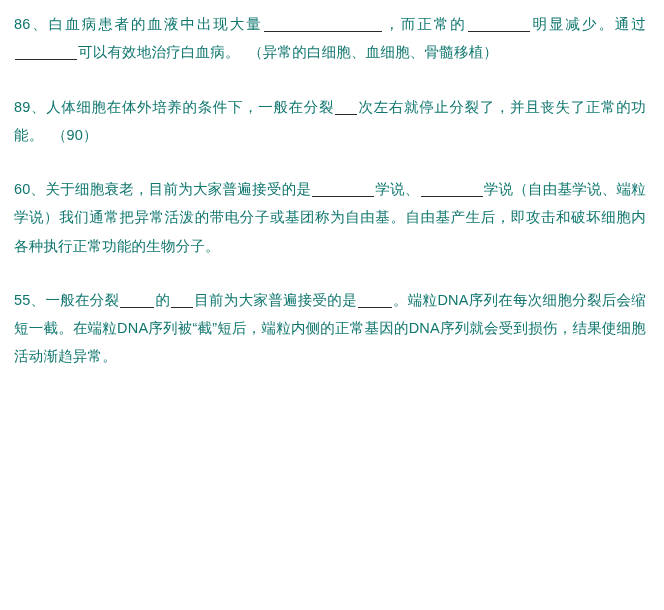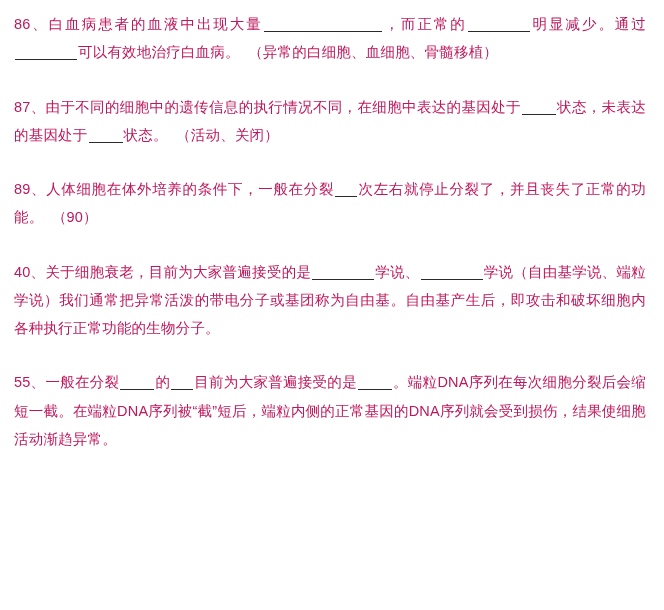--- a/index.html
+++ b/index.html
@@ -19,21 +19,21 @@
     width: 664px;
     height: 610px;
     padding: 10px 18px 0 14px;
   }
   .qblock {
     margin: 0 0 26px 0;
     font-size: 14.5px;
     line-height: 1.95;
     text-align: justify;
     letter-spacing: 0.2px;
-    color: #be185d;
+    color: #0f766e;
   }
   .qblock:last-child {
     margin-bottom: 0;
   }
   .blank-long {
     display: inline-block;
     border-bottom: 1px solid #2a2a2a;
     width: 118px;
     vertical-align: -3px;
     margin: 0 1px;
@@ -66,30 +66,27 @@
 </style>
 </head>
 <body>
 
 <div class="page">
 
   <p class="qblock">
     <span>86、</span><span>白血病患者的血液中出现大量</span><span class="blank-long"></span><span>，而正常的</span><span class="blank-med"></span><span>明显减少。通过</span><span class="blank-med"></span><span>可以有效地治疗白血病。</span>&nbsp;&nbsp;<span>（异常的白细胞、血细胞、骨髓移植）</span>
   </p>
 
-  <p class="qblock">
-    <span>87、</span><span>由于不同的细胞中的遗传信息的执行情况不同，在细胞中表达的基因处于</span><span class="blank-short"></span><span>状态，未表达的基因处于</span><span class="blank-short"></span><span>状态。</span>&nbsp;&nbsp;<span>（活动、关闭）</span>
-  </p>
 
 
   <p class="qblock">
     <span>89、</span><span>人体细胞在体外培养的条件下，一般在分裂</span><span class="blank-xs"></span><span>次左右就停止分裂了，并且丧失了正常的功能。</span>&nbsp;&nbsp;<span>（90）</span>
   </p>
 
   <p class="qblock">
-    <span>40、</span><span>关于细胞衰老，目前为大家普遍接受的是</span><span class="blank-med"></span><span>学说、</span><span class="blank-med"></span><span>学说（自由基学说、端粒学说）我们通常把异常活泼的带电分子或基团称为自由基。自由基产生后，即攻击和破坏细胞内各种执行正常功能的生物分子。</span>
+    <span>60、</span><span>关于细胞衰老，目前为大家普遍接受的是</span><span class="blank-med"></span><span>学说、</span><span class="blank-med"></span><span>学说（自由基学说、端粒学说）我们通常把异常活泼的带电分子或基团称为自由基。自由基产生后，即攻击和破坏细胞内各种执行正常功能的生物分子。</span>
   </p>
 
   <p class="qblock">
     <span>55、</span><span>一般在分裂</span><span class="blank-short"></span><span>的</span><span class="blank-xs"></span><span>目前为大家普遍接受的是</span><span class="blank-short"></span><span>。端粒DNA序列在每次细胞分裂后会缩短一截。在端粒DNA序列被“截”短后，端粒内侧的正常基因的DNA序列就会受到损伤，结果使细胞活动渐趋异常。</span>
   </p>
 
 </div>
 
 </body></html>

